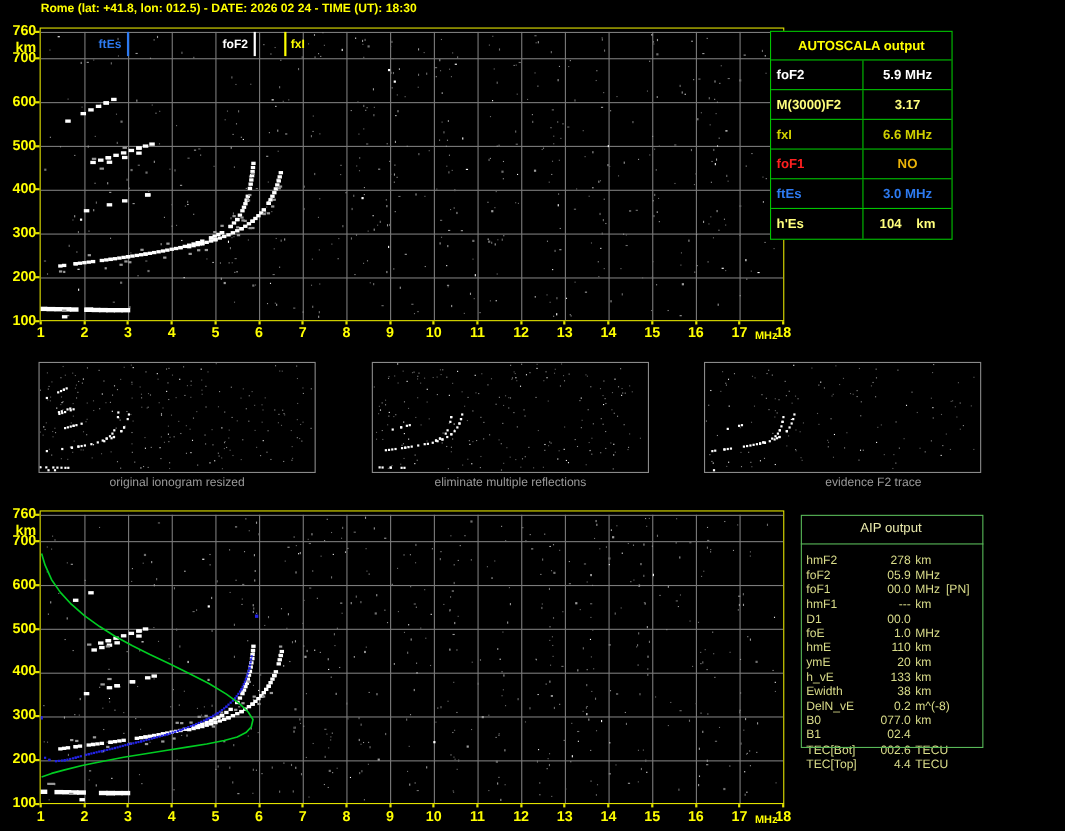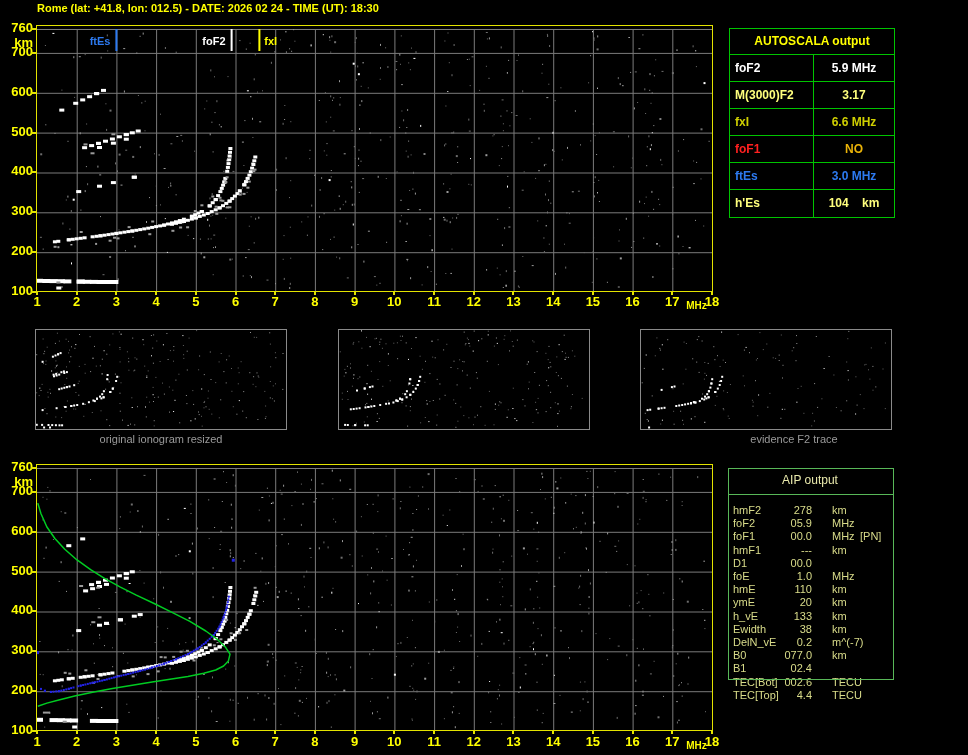--- a/index.html
+++ b/index.html
@@ -10,38 +10,38 @@
   .plot{position:absolute;width:677px;height:267px;border:1px solid #e3e300;
         background:#000;box-sizing:border-box;}
   .ylab{position:absolute;left:2px;width:31px;text-align:right;color:#ffff00;
         font-size:13px;font-weight:bold;line-height:14px;}
   .xlab{position:absolute;width:24px;text-align:center;color:#ffff00;
         font-size:13px;font-weight:bold;line-height:14px;}
   .mhzlab{position:absolute;color:#ffff00;font-size:10px;font-weight:bold;}
   .tickY{position:absolute;width:5px;height:2px;background:#e3e300;}
   .tickX{position:absolute;width:2px;height:3px;background:#e3e300;}
   .marker-label{position:absolute;font-size:11px;font-weight:bold;white-space:nowrap;}
-  .autotable{position:absolute;left:729px;top:28px;width:164px;
+  .autotable{position:absolute;left:700px;top:28px;width:164px;
              border:1px solid #00c400;background:#000;box-sizing:content-box;}
   .auto-header{height:25px;line-height:25px;text-align:center;color:#ffff00;
                font-size:12px;font-weight:bold;border-bottom:1px solid #00c400;}
   .auto-row{display:flex;height:27px;box-sizing:border-box;border-bottom:1px solid #00c400;}
   .auto-row:last-child{border-bottom:none;}
   .auto-cell-l{width:84px;box-sizing:border-box;border-right:1px solid #00c400;
                padding-left:5px;font-size:12px;font-weight:bold;line-height:26px;white-space:nowrap;}
   .auto-cell-r{flex:1;text-align:center;font-size:12px;font-weight:bold;line-height:26px;white-space:pre;}
   .panel{position:absolute;width:252px;height:101px;border:1px solid #8a8a8a;
          background:#000;box-sizing:border-box;}
   .caption{position:absolute;width:252px;text-align:center;color:#9a9a9a;font-size:11px;}
   .aip-rows{position:absolute;left:728px;top:468px;width:164px;z-index:2;}
   .aip-header{position:absolute;left:0;top:5px;width:164px;text-align:center;
               color:#e9e9ac;font-size:12px;}
   .aip-row{position:absolute;left:0;width:164px;height:13px;font-size:11px;color:#d9dc8a;}
   .aip-label{position:absolute;left:5px;white-space:nowrap;}
-  .aip-value{position:absolute;left:28px;width:56px;text-align:right;white-space:nowrap;}
+  .aip-value{position:absolute;left:28px;width:72px;text-align:right;white-space:nowrap;}
   .aip-unit{position:absolute;left:104px;white-space:nowrap;}
   .aip-note{position:absolute;left:132px;white-space:nowrap;}
   .aip-border{position:absolute;left:728px;top:468px;width:164px;height:210px;
               border:1px solid #58b858;box-sizing:content-box;z-index:4;pointer-events:none;}
   .aip-headline{position:absolute;left:728px;top:494px;width:166px;height:1px;
                 background:#58b858;z-index:4;}
 </style>
 </head>
 <body>
 
@@ -2419,20 +2419,21 @@
         <rect x="73.3" y="61.0" width="2" height="2" fill="#ffffff"></rect>
         <rect x="75.8" y="57.6" width="2" height="2" fill="#ffffff"></rect>
         <rect x="77.7" y="54.0" width="2" height="2" fill="#ffffff"></rect>
         <rect x="79.1" y="50.0" width="2" height="2" fill="#ffffff"></rect>
         <rect x="80.2" y="45.8" width="2" height="2" fill="#ffffff"></rect>
         <rect x="19.6" y="58.9" width="2" height="2" fill="#ffffff"></rect>
         <rect x="29.9" y="56.1" width="2" height="2" fill="#ffffff"></rect>
         <rect x="32.5" y="55.5" width="2" height="2" fill="#ffffff"></rect>
       </svg></div>
   <div class="caption" style="left:35px;top:433px;">original ionogram resized</div>
+  <div class="caption" style="left:338px;top:433px;">eliminate multiple reflections</div>
   <div class="caption" style="left:668px;top:433px;">evidence F2 trace</div>
 
   <div class="aip-rows" id="aip-rows">
     <div class="aip-header">AIP output</div>
   <div class="aip-row" style="top: 36px;">
         <span class="aip-label">hmF2</span>
         <span class="aip-value">278</span>
         <span class="aip-unit">km</span>
       </div>
       <div class="aip-row" style="top: 49.2px;">
@@ -2476,21 +2477,21 @@
         <span class="aip-unit">km</span>
       </div>
       <div class="aip-row" style="top: 154.8px;">
         <span class="aip-label">Ewidth</span>
         <span class="aip-value">38</span>
         <span class="aip-unit">km</span>
       </div>
       <div class="aip-row" style="top: 168px;">
         <span class="aip-label">DelN_vE</span>
         <span class="aip-value">0.2</span>
-        <span class="aip-unit">m^(-7)</span>
+        <span class="aip-unit">m^(-8)</span>
       </div>
       <div class="aip-row" style="top: 181.2px;">
         <span class="aip-label">B0</span>
         <span class="aip-value">077.0</span>
         <span class="aip-unit">km</span>
       </div>
       <div class="aip-row" style="top: 194.4px;">
         <span class="aip-label">B1</span>
         <span class="aip-value">02.4</span>
       </div>

